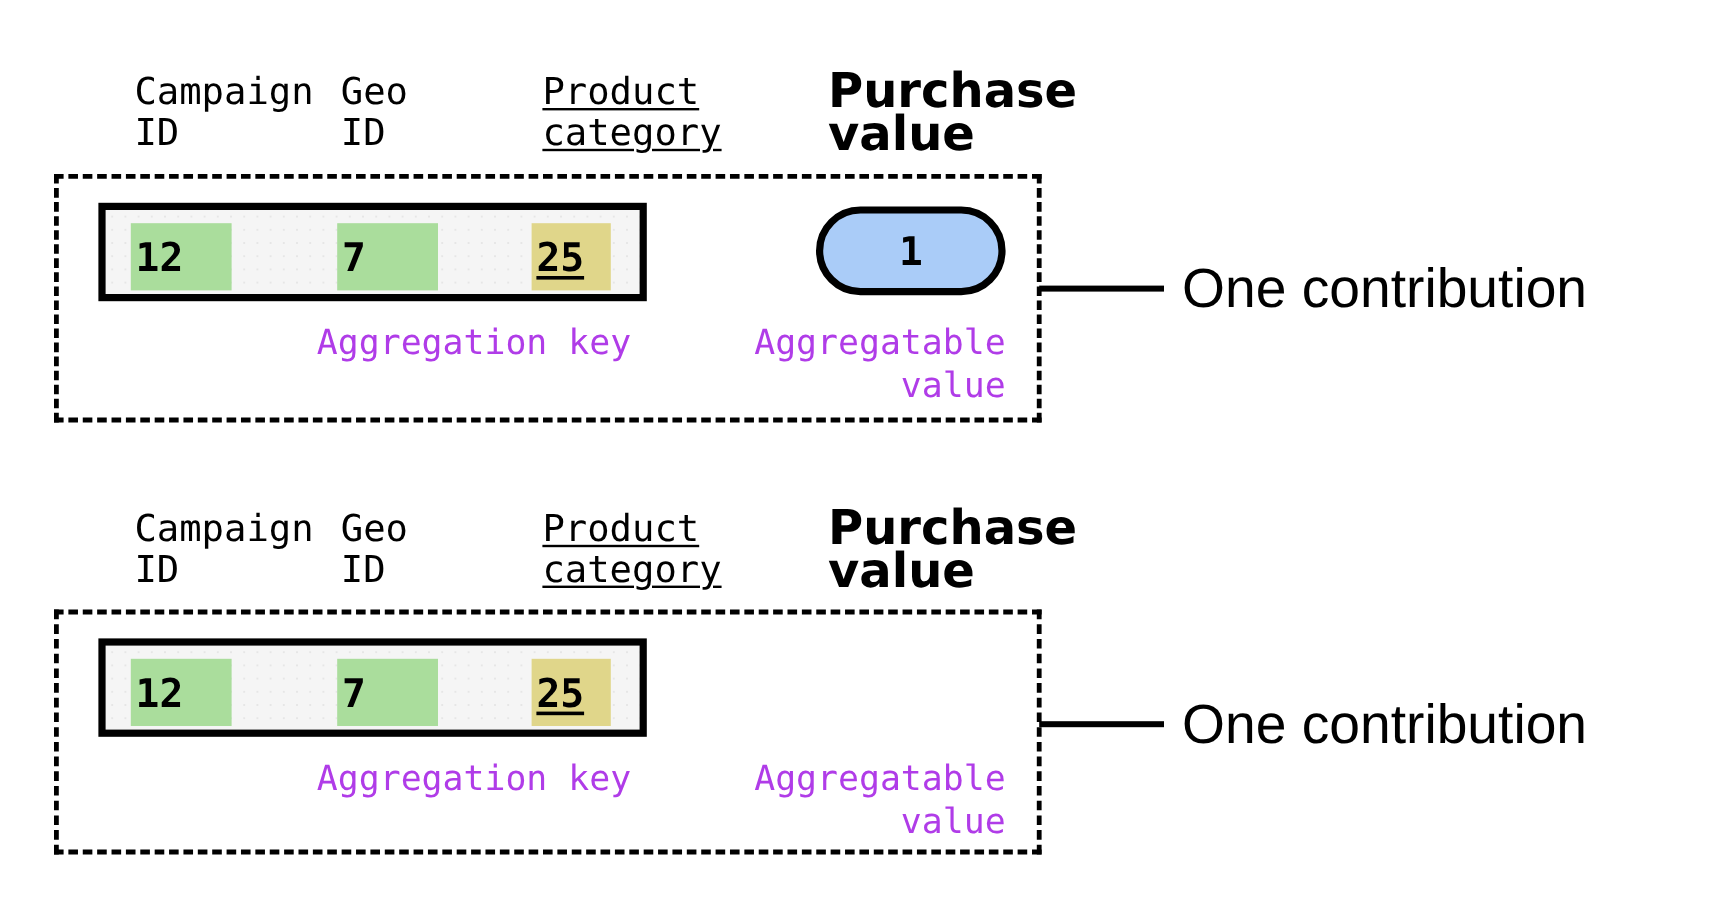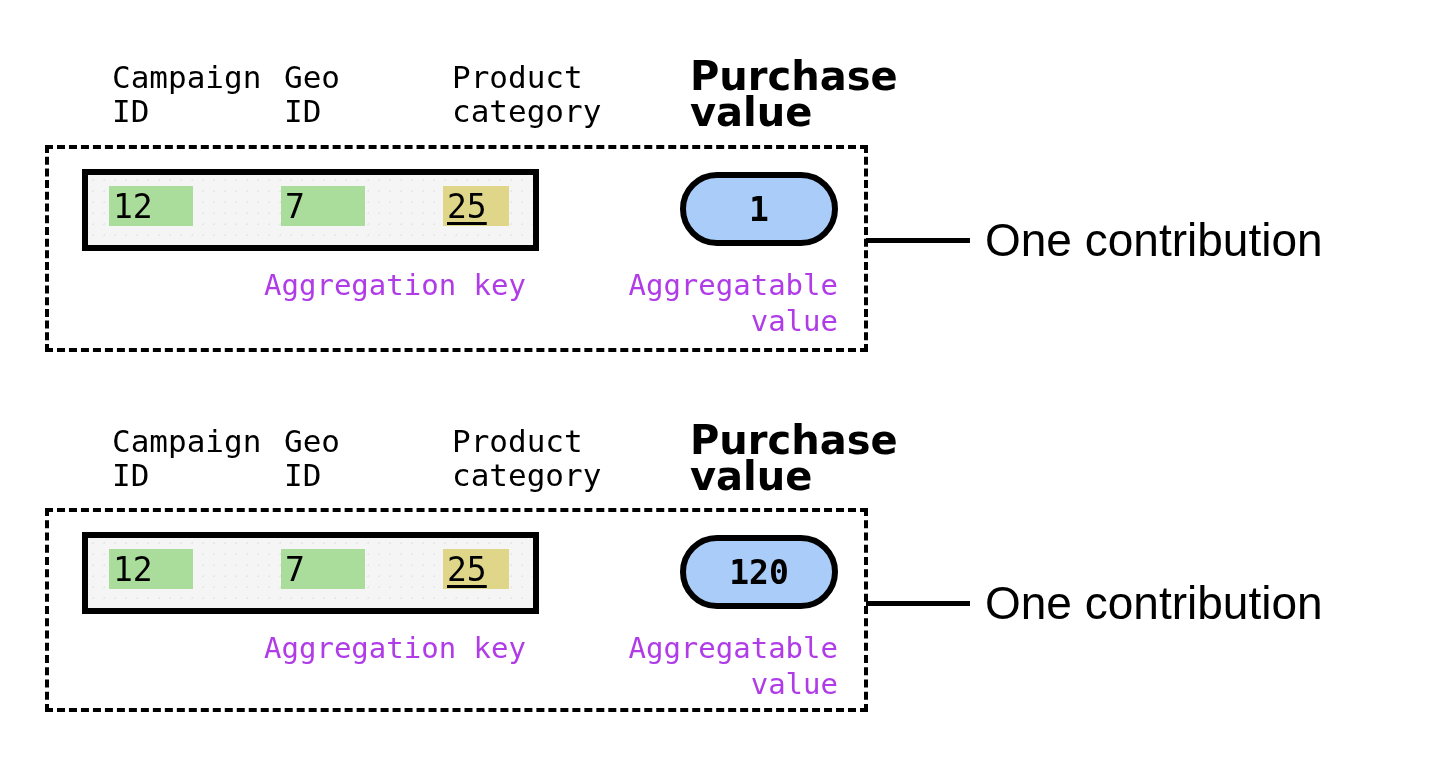--- a/index.html
+++ b/index.html
@@ -36,20 +36,21 @@
     font-size: 31px;
     line-height: 34px;
     color: #000000;
     white-space: pre;
     letter-spacing: 0px;
   }
   .hdr-campaign { left: 100px; top: 0px; }
   .hdr-geo      { left: 272px; top: 0px; }
   .hdr-product  { left: 440px; top: 0px; }
   .hdr u, .hdr .ul {
+    text-decoration: underline;
     text-decoration-thickness: 2px;
     text-underline-offset: 3px;
     margin-top: 47px;
   }
   .hdr-metric {
     position: absolute;
     left: 678px;
     top: -2px;
     font-family: "DejaVu Sans", sans-serif;
     font-weight: bold;
@@ -78,28 +79,29 @@
     box-sizing: border-box;
     border: 6px solid #000000;
     background-color: #f5f5f5;
     background-image:
       radial-gradient(#e6e6e6 1px, transparent 1px);
     background-size: 11px 11px;
   }
   .cell {
     position: absolute;
     top: 11px;
-    height: 40px;
+    height: 56px;
     display: flex;
     align-items: center;
     font-family: "DejaVu Sans Mono", monospace;
     font-size: 33px;
     color: #000000;
     padding-left: 4px;
     box-sizing: border-box;
+    font-weight: bold;
   }
   .cell-campaign { left: 21px;  width: 84px; }
   .cell-geo      { left: 193px; width: 84px; }
   .cell-product  { left: 355px; width: 66px; }
   .cell-product .val {
     text-decoration: underline;
     text-decoration-thickness: 3px;
     text-underline-offset: 4px;
   }
 
@@ -219,23 +221,20 @@
           <span class="val">12</span>
         </div>
       <div class="cell cell-geo" style="background-color:#aadd9c;">
           <span class="val">7</span>
         </div>
       <div class="cell cell-product" style="background-color:#e0d68a;">
           <span class="val">25</span>
         </div>
     </div>
 
-    <div class="pill" style="background-color:#aaccf8;">
-        <span>120</span>
-      </div>
 
     <div class="cap cap-key" style="color:#b03ce8;"><span>Aggregation key</span></div>
 
     <div class="cap cap-value" style="color:#b03ce8;"><span>Aggregatable</span><br><span>value</span></div>
   </div>
 
   <div class="callout-line" style="left:866px; top:177px; width:104px;"></div>
   <div class="callout-text" style="left:985px; top:156px;"><span>One contribution</span></div>
 </div>
 

